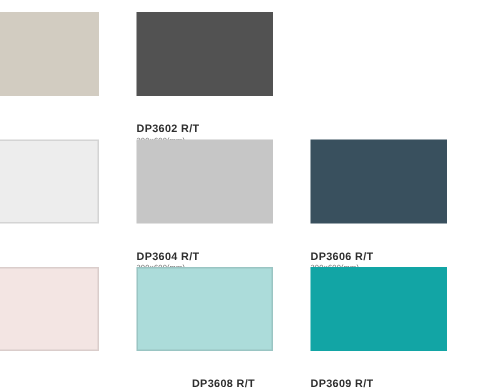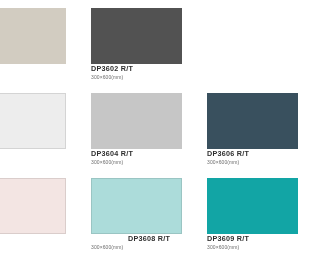--- a/index.html
+++ b/index.html
@@ -49,21 +49,21 @@
     height: 56px;
     box-sizing: border-box;
     background: #cccccc;
   }
   .tile-chip.has-border {
     border: 1px solid rgba(0, 0, 0, 0.10);
   }
 
   
   .tile-caption {
-    margin-top: 1px;
+    margin-top: 18px;
     line-height: 1;
   }
   .tile-code {
     display: block;
     font-size: 7.2px;
     font-weight: bold;
     letter-spacing: 0.25px;
     color: #2e2e2e;
     white-space: nowrap;
   }

